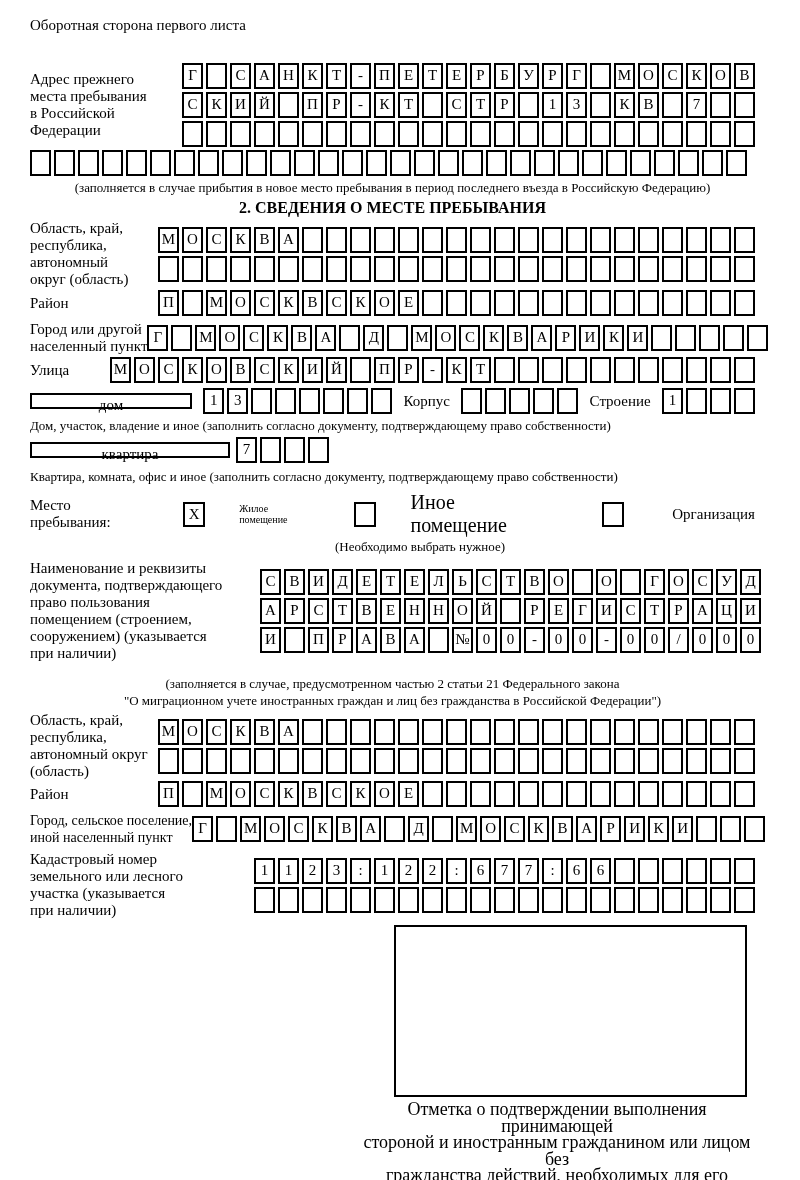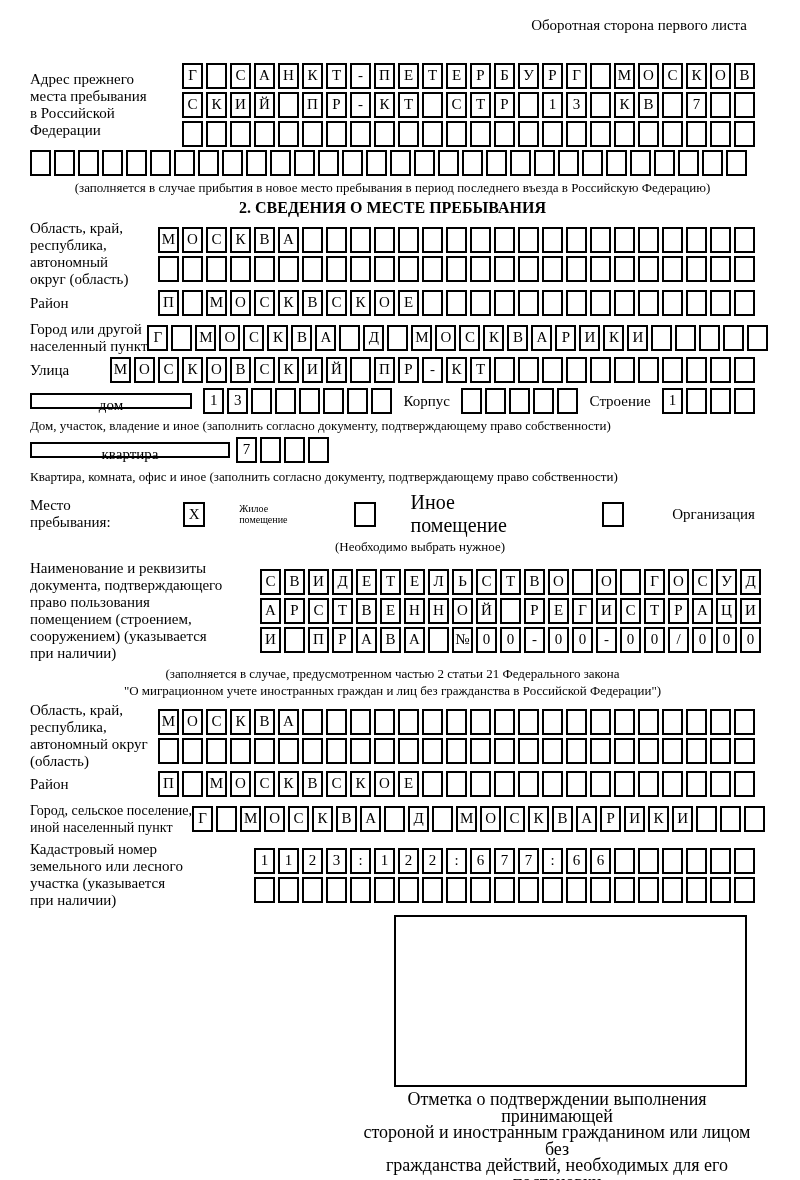--- a/index.html
+++ b/index.html
@@ -1,21 +1,21 @@
 <!DOCTYPE html>
 <html><head>
 <meta charset="utf-8">
 <style>
   html,body{margin:0;padding:0;background:#fff;}
   .page{
     position:relative;width:800px;height:1180px;box-sizing:border-box;
     padding:16px 45px 0 30px;background:#fff;color:#000;overflow:hidden;
     font-family:"Liberation Serif","DejaVu Serif",serif;
   }
-  .hdr{font-size:15px;line-height:18px;text-align:right;padding-right:8px;margin-bottom:29px;}
+  .hdr{font-size:15px;line-height:18px;text-align:left;padding-right:8px;margin-bottom:29px;}
   .frow{display:flex;align-items:center;}
   .flabel{font-size:15px;line-height:17px;white-space:pre-line;flex:none;}
   .cellcol{margin-left:auto;display:flex;flex-direction:column;gap:3px;}
   .cellrow{display:flex;gap:3px;flex:none;}
   .ml-auto{margin-left:auto;}
   .cell{
     box-sizing:border-box;width:21px;height:26px;border:2px solid #000;flex:none;
     text-align:center;font-size:15px;line-height:21px;background:#fff;
   }
   .widebox{
@@ -450,21 +450,21 @@
           <span class="cell">0</span>
           <span class="cell">0</span>
           <span class="cell">/</span>
           <span class="cell">0</span>
           <span class="cell">0</span>
           <span class="cell">0</span>
         </div>
     </div>
   </div>
 
-  <div class="note" style="margin-top:3px">(заполняется в случае, предусмотренном частью 2 статьи 21 Федерального закона</div>
+  <div class="note" style="margin-top:13px">(заполняется в случае, предусмотренном частью 2 статьи 21 Федерального закона</div>
   <div class="note">"О миграционном учете иностранных граждан и лиц без гражданства в Российской Федерации")</div>
 
   <div class="frow mt3">
     <div class="flabel" style="width:128px">Область, край,
 республика,
 автономный округ
 (область)</div>
     <div class="cellcol">
       <div class="cellrow">
           <span class="cell">М</span>

